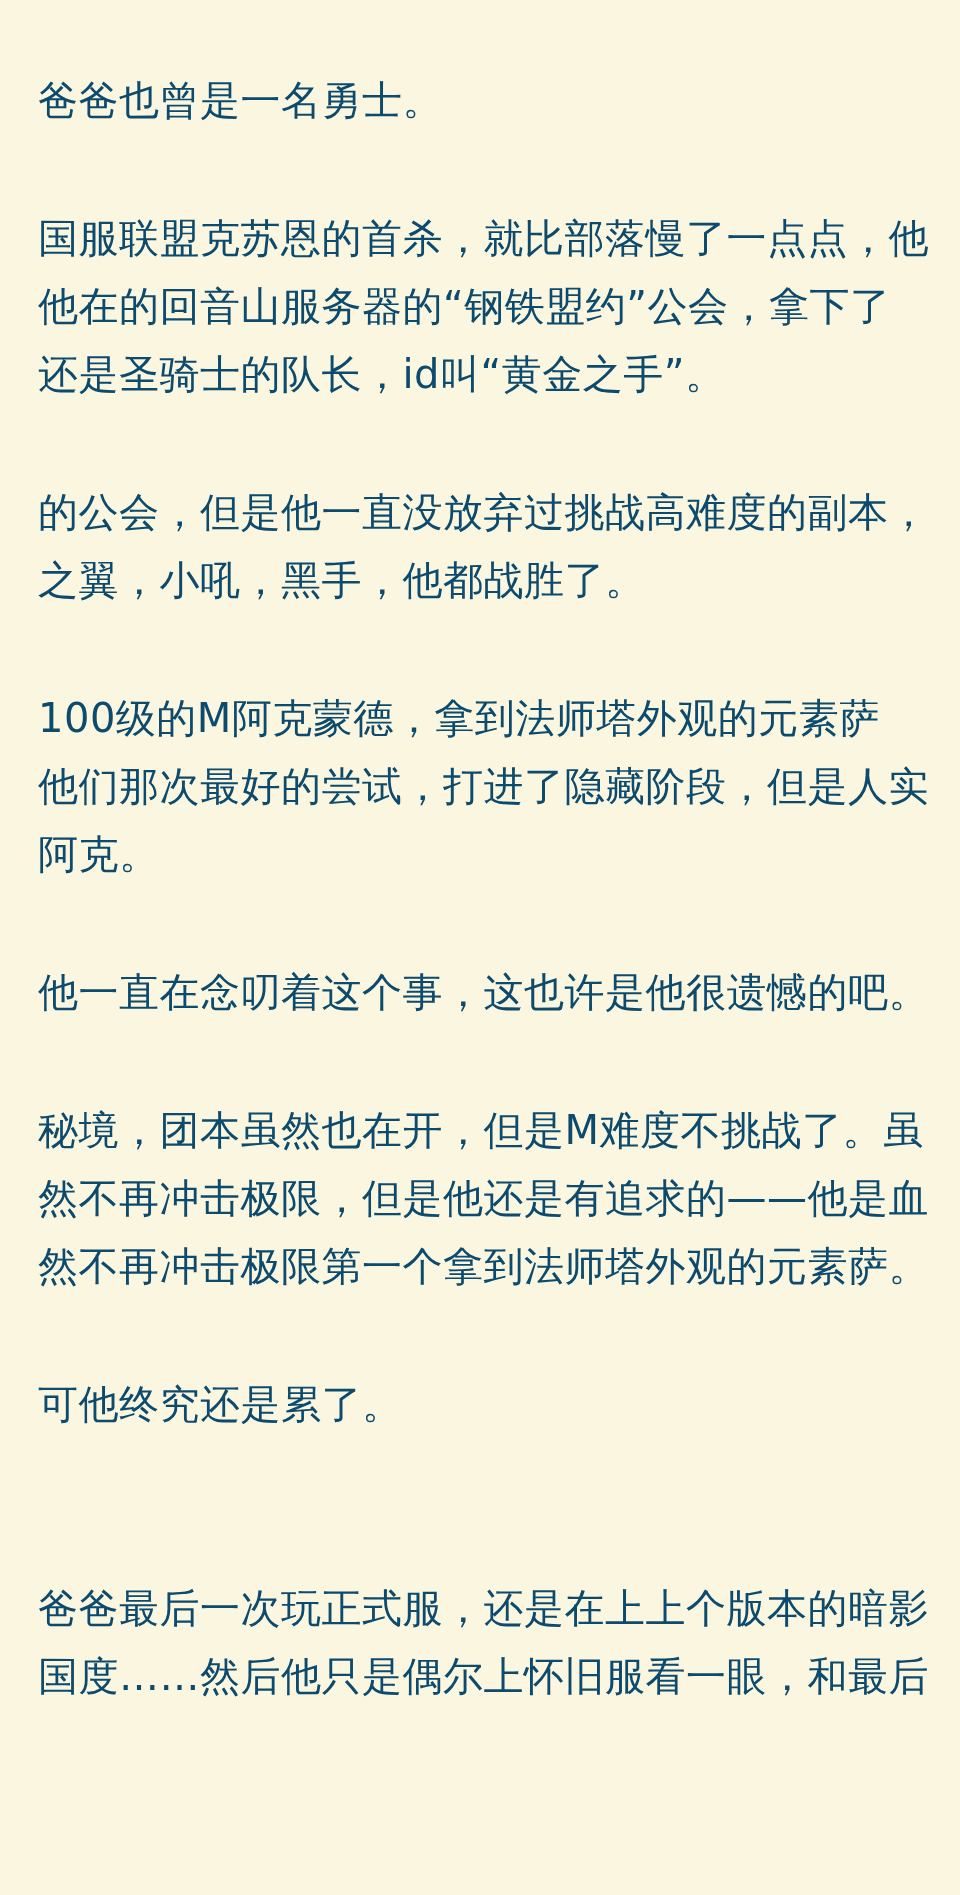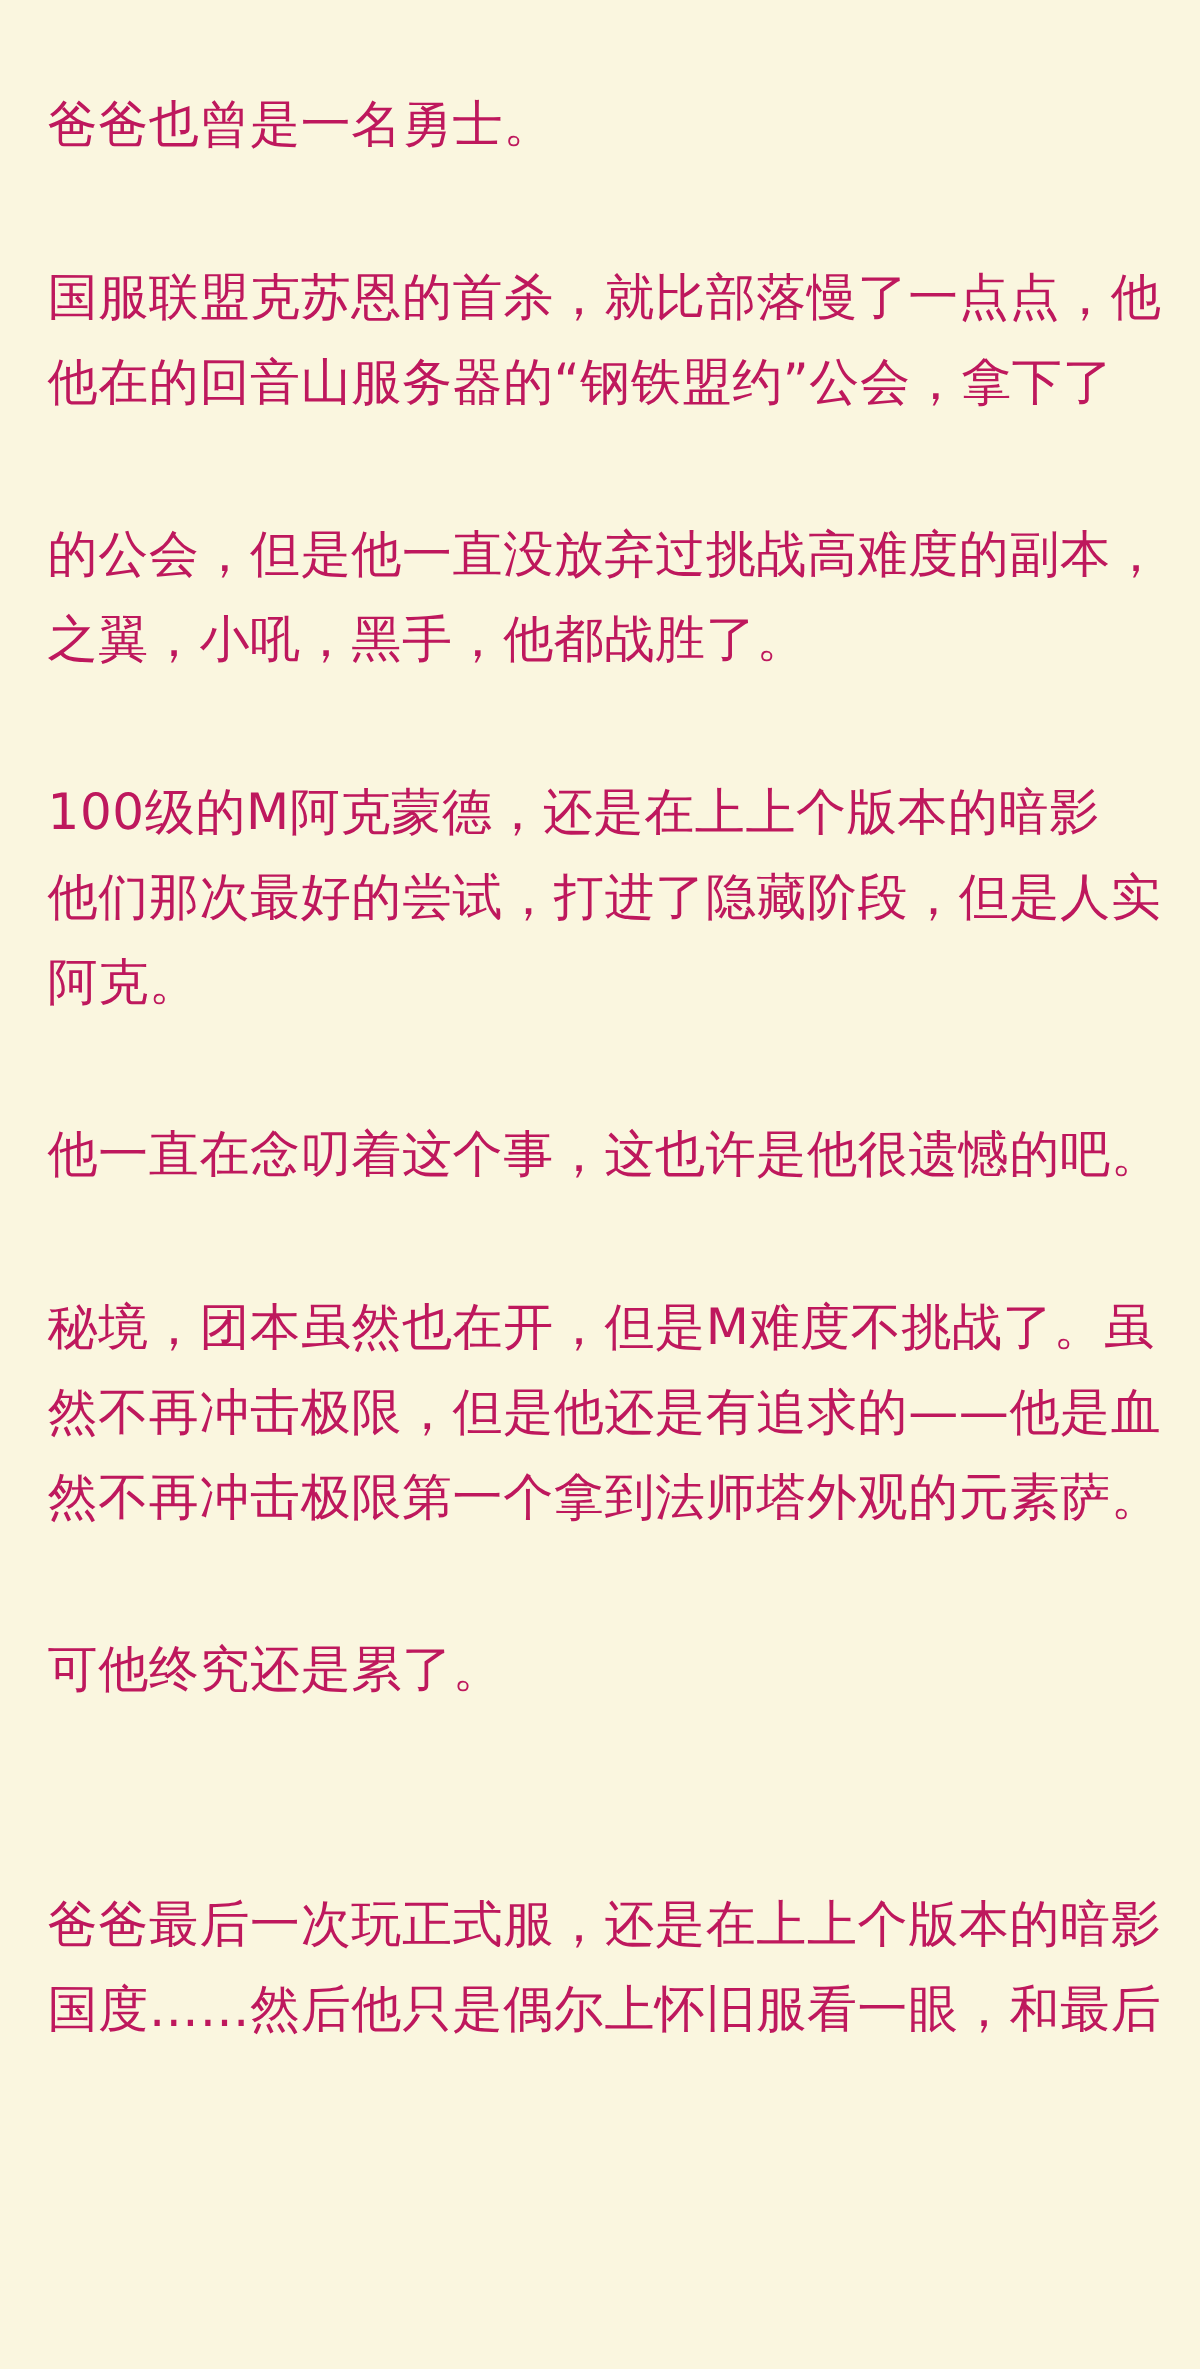--- a/index.html
+++ b/index.html
@@ -11,21 +11,21 @@
     height: 1895px;
     overflow: hidden;
     background: #FAF6DF;
     font-family: "DejaVu Sans", "Liberation Sans", sans-serif;
   }
   .reader {
     box-sizing: border-box;
     width: 772px;
     height: 1895px;
     padding: 66px 38px 0 38px;
-    color: #be185d;
+    color: #0c4a6e;
     font-size: 40px;
     line-height: 68px;
     letter-spacing: 0.5px;
   }
   .para {
     margin: 0 0 70px 0;
     padding: 0;
   }
   .para.section-gap {
     margin-top: 136px;
@@ -43,29 +43,30 @@
 
 <main class="reader">
 
   <p class="para">
     <span class="line">爸爸也曾是一名勇士。</span>
   </p>
 
   <p class="para">
     <span class="line">国服联盟克苏恩的首杀，就比部落慢了一点点，他</span>
     <span class="line">他在的回音山服务器的“钢铁盟约”公会，拿下了</span>
+    <span class="line">还是圣骑士的队长，id叫“黄金之手”。</span>
   </p>
 
   <p class="para">
     <span class="line">的公会，但是他一直没放弃过挑战高难度的副本，</span>
     <span class="line">之翼，小吼，黑手，他都战胜了。</span>
   </p>
 
   <p class="para">
-    <span class="line">100级的M阿克蒙德，还是在上上个版本的暗影</span>
+    <span class="line">100级的M阿克蒙德，拿到法师塔外观的元素萨</span>
     <span class="line">他们那次最好的尝试，打进了隐藏阶段，但是人实</span>
     <span class="line">阿克。</span>
   </p>
 
   <p class="para">
     <span class="line">他一直在念叨着这个事，这也许是他很遗憾的吧。</span>
   </p>
 
   <p class="para">
     <span class="line">秘境，团本虽然也在开，但是M难度不挑战了。虽</span>

